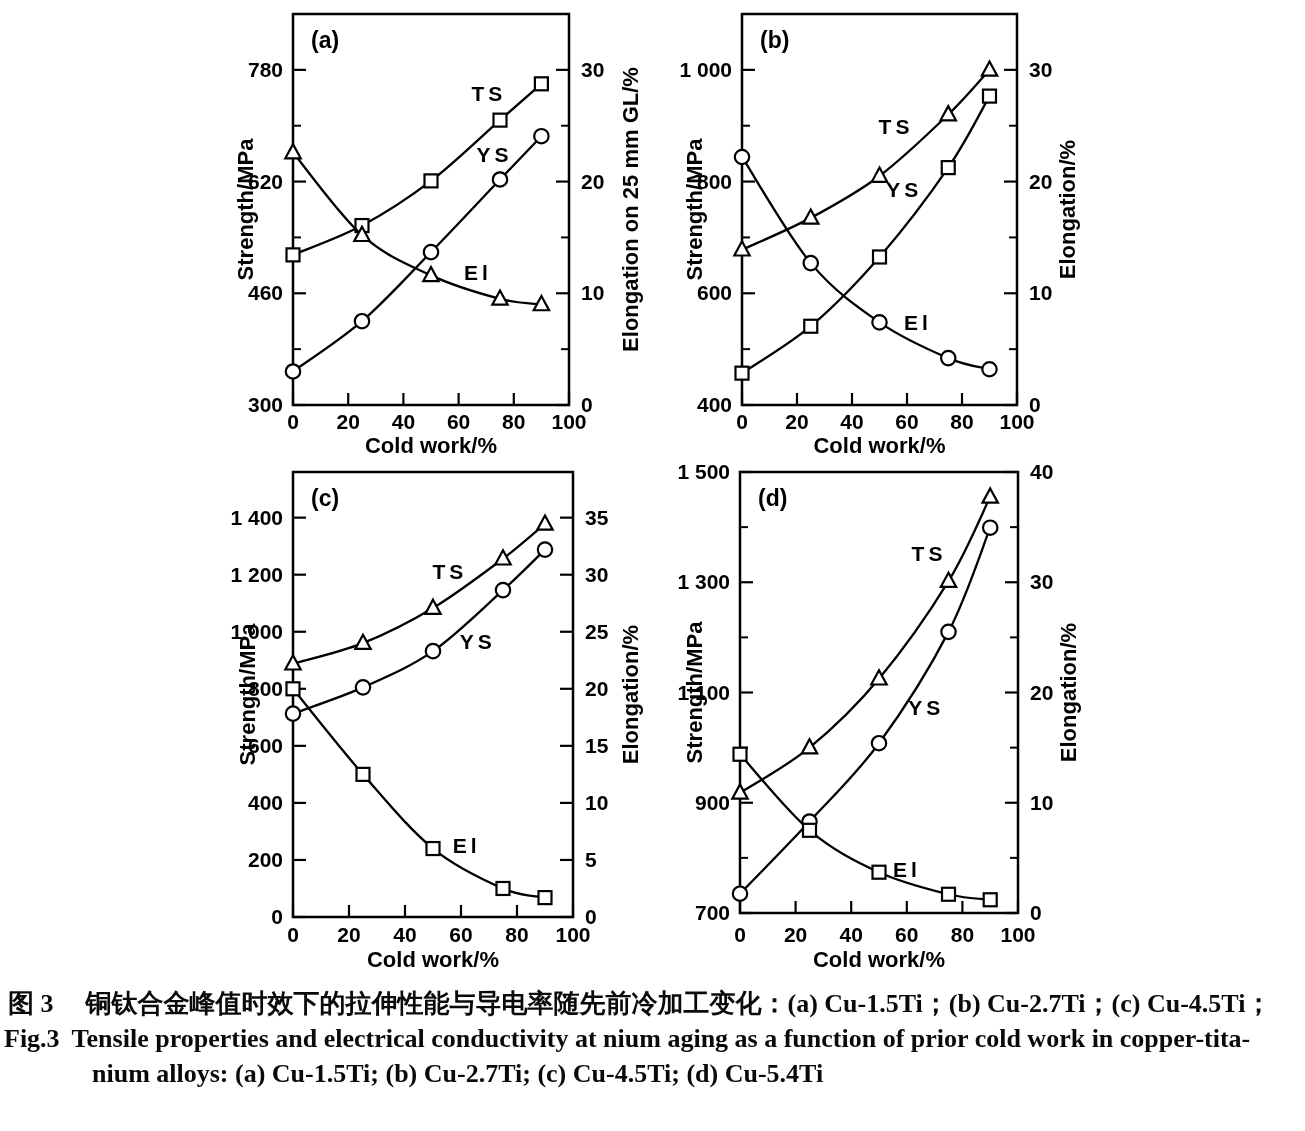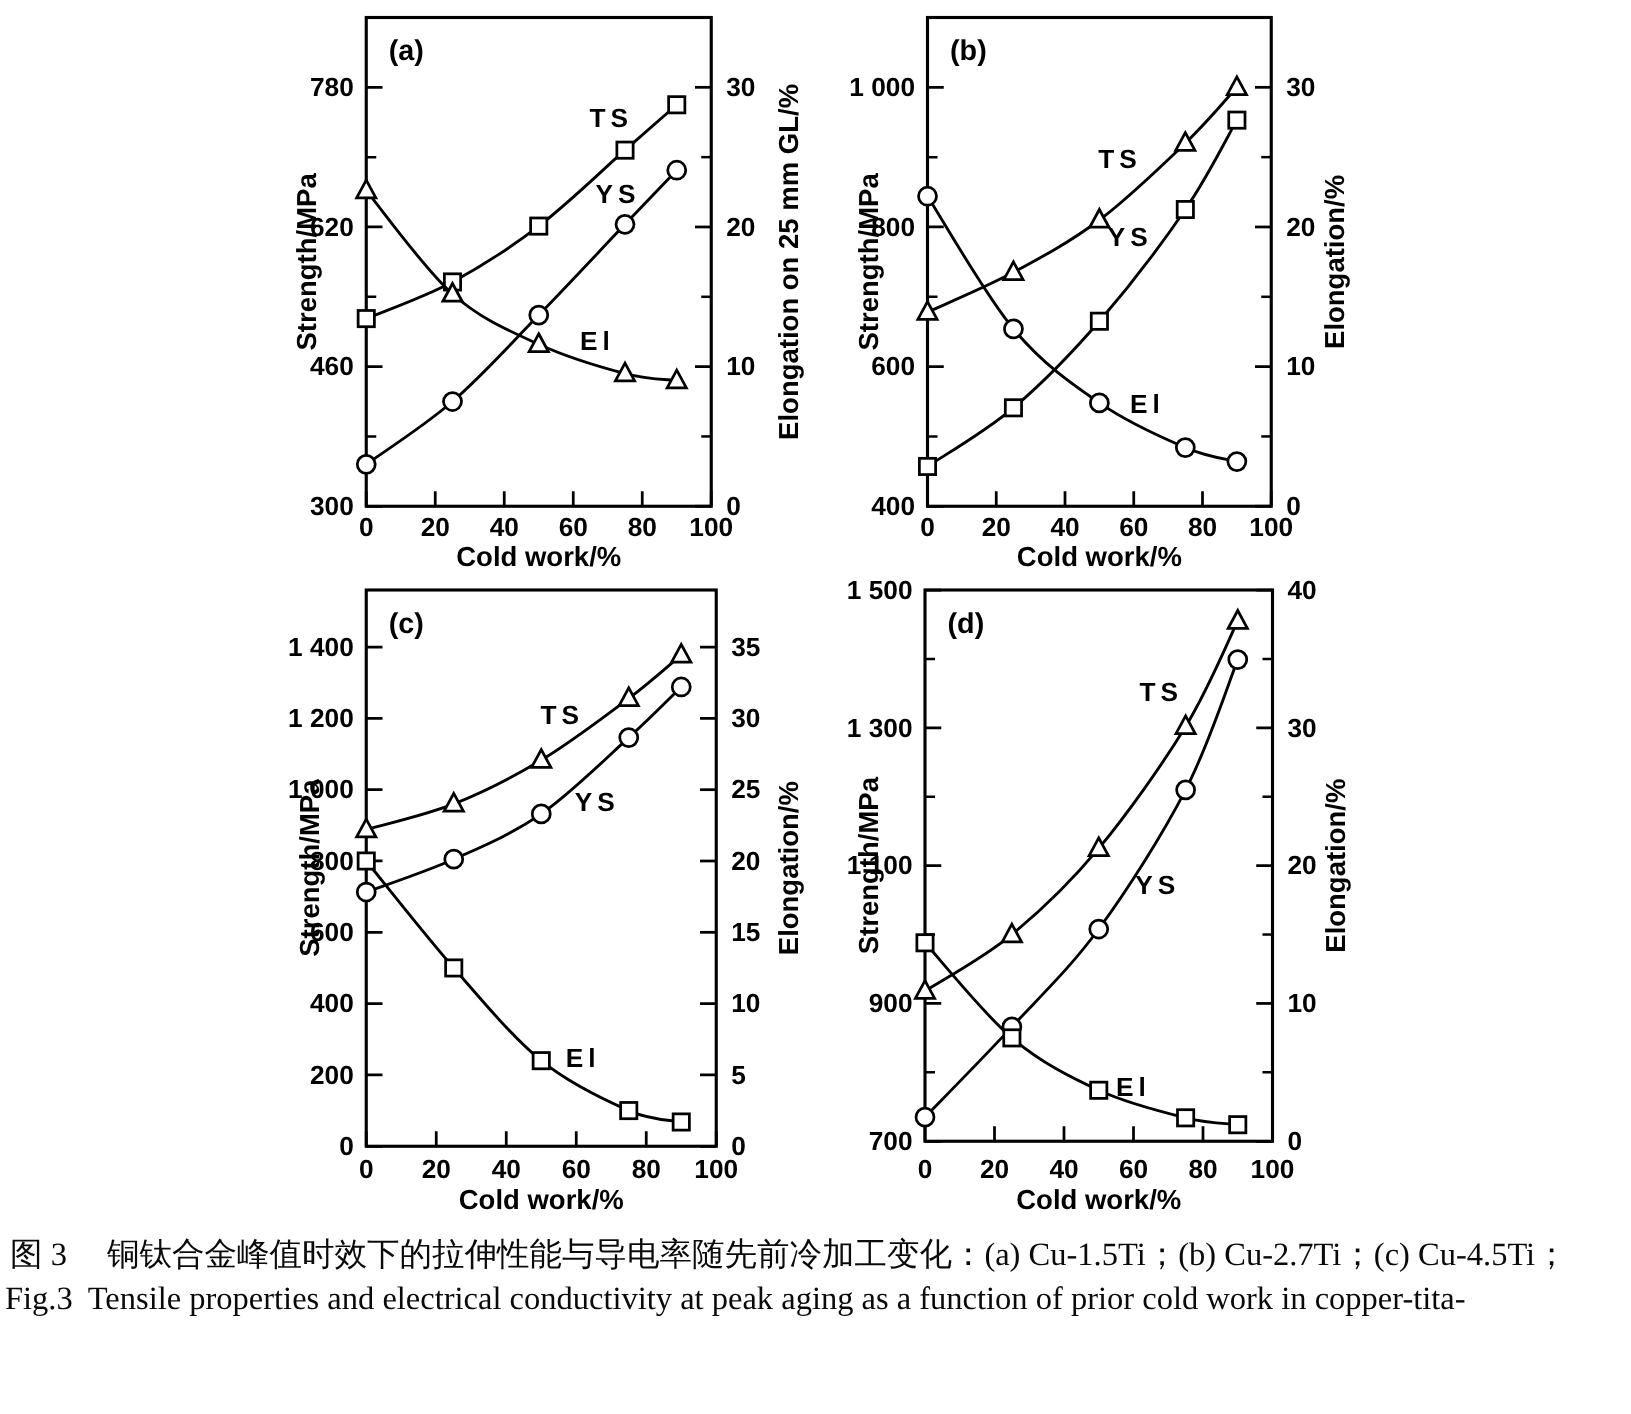--- a/index.html
+++ b/index.html
@@ -10,21 +10,21 @@
   .figure{position:absolute;left:0;top:0;width:1305px;height:1131px;}
   .chart{position:absolute;}
   #chart-a{left:215px;top:0;width:450px;height:460px;}
   #chart-b{left:655px;top:0;width:450px;height:460px;}
   #chart-c{left:215px;top:460px;width:450px;height:525px;}
   #chart-d{left:655px;top:460px;width:450px;height:525px;}
   svg text{fill:#000;font-family:"Liberation Sans",sans-serif;font-weight:bold;}
   .caption{
     position:absolute;left:0;top:986px;width:1300px;
     font-family:"Liberation Serif","DejaVu Sans",serif;
-    font-size:26px;line-height:35px;color:#0a0a0a;
+    font-size:26px;line-height:35px;color:#0a0a0a;font-weight:bold;
   }
   .cap-line{white-space:nowrap;}
   .cap-zh-1{padding-left:8px;}
   .cap-zh-2{padding-left:100px;}
   .cap-en-1{padding-left:4px;}
   .cap-en-2{padding-left:92px;}
   .cap-label{margin-right:32px;}
   .cap-label-en{margin-right:12px;}
 </style>
 </head>
@@ -342,16 +342,17 @@
           <rect x="328.70000000000005" y="433.27" width="13" height="13" fill="#ffffff" stroke="#000" stroke-width="2.2"></rect>
           <text x="251.79999999999998" y="417.0025" text-anchor="middle" font-size="21" letter-spacing="4">El</text>
         </g>
       </svg></div>
 
   <div class="caption">
     <div class="cap-line cap-zh-1">
       <span class="cap-label">图 3</span><span>铜钛合金峰值时效下的拉伸性能与导电率随先前冷加工变化：(a) Cu-1.5Ti；(b) Cu-2.7Ti；(c) Cu-4.5Ti；</span>
     </div>
     <div class="cap-line cap-en-1">
-      <span class="cap-label-en">Fig.3</span><span>Tensile properties and electrical conductivity at peak aging as a function of prior cold work in copper-tita-</span>
+      <span class="cap-label-en">Fig.3</span><span>Tensile properties and electrical conductivity at nium aging as a function of prior cold work in copper-tita-</span>
     </div>
+    <div class="cap-line cap-en-2">nium alloys: (a) Cu-1.5Ti; (b) Cu-2.7Ti; (c) Cu-4.5Ti; (d) Cu-5.4Ti</div>
   </div>
 </div>
 
 </body></html>

